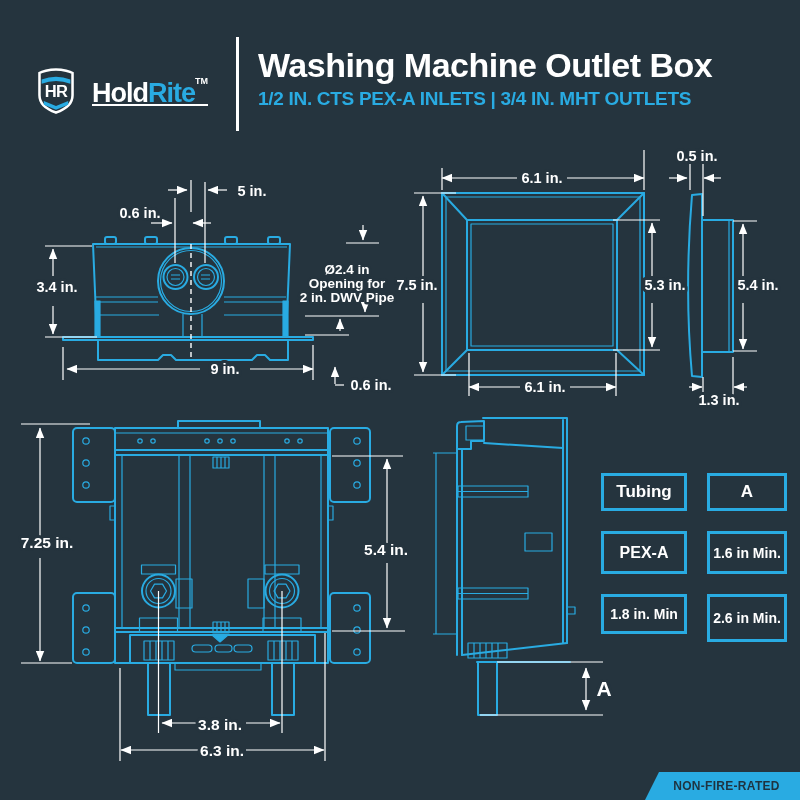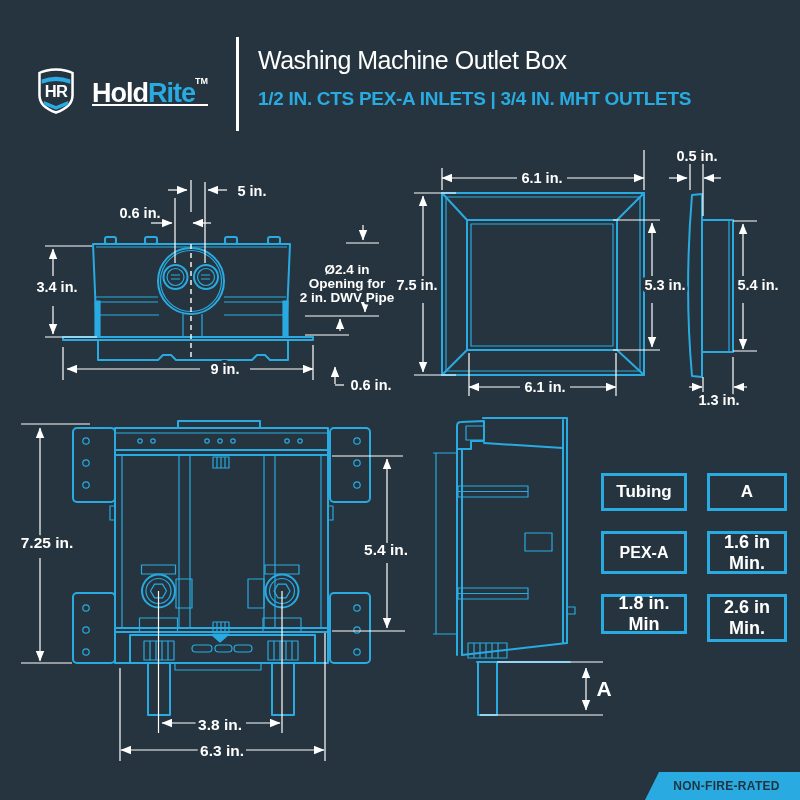--- a/index.html
+++ b/index.html
@@ -13,39 +13,39 @@
     width:800px;height:800px;position:relative;overflow:hidden;
     background:var(--bg);
     font-family:"Liberation Sans",sans-serif;
   }
   .abs{position:absolute;}
   
   .brand{left:92px;top:76px;font-size:27px;font-weight:700;letter-spacing:-1px;color:var(--white);white-space:nowrap;text-decoration:underline;}
   .brand .rite{color:var(--cyan);}
   .brand sup{font-size:9px;letter-spacing:0;vertical-align:18px;}
   .divider{left:236px;top:37px;width:3px;height:94px;background:var(--white);}
-  .title{left:258px;top:46px;font-size:25px;font-weight:400;letter-spacing:-0.5px;color:var(--white);white-space:nowrap;}
+  .title{left:258px;top:46px;font-size:34px;font-weight:700;letter-spacing:-0.5px;color:var(--white);white-space:nowrap;}
   .subtitle{left:258px;top:88px;font-size:19px;font-weight:700;letter-spacing:-0.3px;color:var(--cyan);white-space:nowrap;}
   
   svg{position:absolute;overflow:visible;}
   .cy{stroke:var(--cyan);fill:none;stroke-width:2;stroke-linejoin:round;stroke-linecap:round;}
   .cy2{stroke:var(--cyan);fill:none;stroke-width:1.2;stroke-linejoin:round;}
   .wd{stroke:var(--white);fill:none;stroke-width:1.2;}
   .dl{font:700 14.5px "Liberation Sans",sans-serif;fill:var(--white);
       paint-order:stroke;stroke:var(--bg);stroke-width:6;stroke-linejoin:round;text-anchor:middle;}
   .dl.big{font-size:15.5px;}
   .dl.note{font-size:13.5px;stroke-width:5;}
   .dl.huge{font-size:21px;}
   
   .spec-table{left:601px;top:473px;width:170px;display:grid;grid-template-columns:86px 80px;gap:20px;}
   .cell{border:3px solid var(--cyan);color:var(--white);font-weight:700;
         display:flex;align-items:center;justify-content:center;text-align:center;}
   .cell.hdr{font-size:17px;height:32px;}
   .cell.tub{font-size:16px;}
-  .cell.val{font-size:18px;}
+  .cell.val{font-size:14px;}
   .r1{height:37px;} .r2{height:34px;} .r3{height:42px;font-size:12.5px;line-height:1.15;white-space:pre-line;}
   
   .badge{left:645px;top:772px;width:155px;height:28px;background:var(--cyan);
          clip-path:polygon(14px 0,100% 0,100% 100%,0 100%);
          display:flex;align-items:center;justify-content:center;padding-left:8px;box-sizing:border-box;
          color:var(--navy);font-size:12px;font-weight:700;letter-spacing:0.3px;}
 </style>
 </head>
 <body>
 

